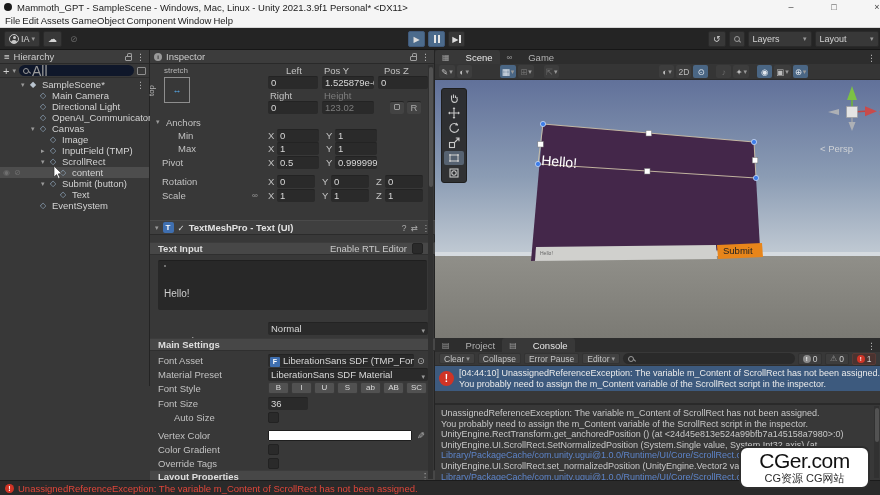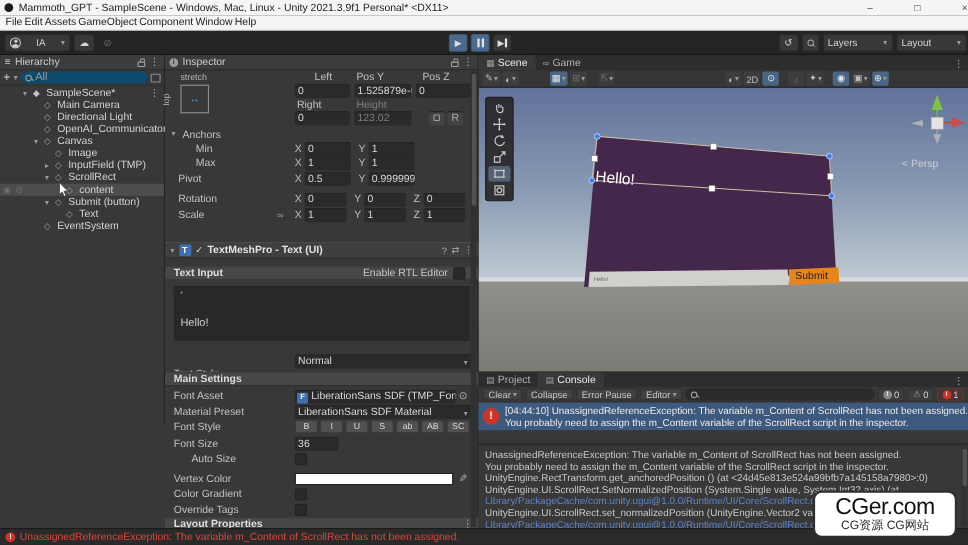--- a/index.html
+++ b/index.html
@@ -15,21 +15,21 @@
   .unity-logo { width:8px; height:8px; border-radius:50%; background:#1b1b1b; margin:0 5px 0 4px; }
   .wctl { position:absolute; top:0; width:22px; height:14px; text-align:center; color:#444; font-size:9px; line-height:14px; }
   .menubar { position:absolute; left:0; top:14px; width:880px; height:14px; background:#f5f5f5;
     border-bottom:1px solid #d6d6d6; display:flex; align-items:center; gap:2px; padding-left:5px;
     color:#1b1b1b; font-size:9.5px; }
   
   .toolbar { position:absolute; left:0; top:28px; width:880px; height:22px; background:#242424;
     border-bottom:1px solid #161616; }
   .tb-group { position:absolute; top:3px; display:flex; align-items:center; gap:3px; }
   .tb-btn { height:16px; background:#383838; border:1px solid #2a2a2a; border-radius:2px;
-    display:flex; align-items:center; justify-content:center; gap:14px; color:#d4d4d4; font-size:9px; padding:0 4px; }
+    display:flex; align-items:center; justify-content:center; gap:2px; color:#d4d4d4; font-size:9px; padding:0 4px; }
   .avatar { width:10px; height:10px; border-radius:50%; border:1px solid #c9c9c9; position:relative; }
   .avatar::before { content:""; position:absolute; left:2.6px; top:1.4px; width:3px; height:3px; border-radius:50%; background:#c9c9c9; }
   .avatar::after { content:""; position:absolute; left:1.4px; top:5.4px; width:5.4px; height:3px; border-radius:3px 3px 0 0; background:#c9c9c9; }
   .caret { color:#9a9a9a; font-size:7px; }
   .pbtn { width:17px; height:16px; background:#383838; border:1px solid #2a2a2a; border-radius:2px;
     display:flex; align-items:center; justify-content:center; color:#dcdcdc; font-size:8px; }
   .pbtn.active { background:#4c6b8c; border-color:#40597a; }
   .pausebars { display:flex; gap:2px; } .pausebars i { display:block; width:2px; height:8px; background:#e6e6e6; }
   .stepbar { display:block; width:1.5px; height:8px; background:#e6e6e6; margin-left:1px; }
   .mag { width:6px; height:6px; border:1.2px solid #9a9a9a; border-radius:50%; position:relative; flex:none; }
@@ -39,21 +39,21 @@
   .phead { position:absolute; left:0; top:0; right:0; height:14px; background:#3c3c3c; border-bottom:1px solid #292929;
     display:flex; align-items:center; gap:4px; padding:0 4px; color:#cccccc; font-size:9.5px; }
   .phead .sp { flex:1; }
   .lock { width:7px; height:5px; border:1px solid #a0a0a0; border-radius:1px; position:relative; margin-top:3px; flex:none; }
   .lock::before { content:""; position:absolute; top:-3.6px; left:0.8px; width:3.4px; height:3px; border:1px solid #a0a0a0; border-bottom:none; border-radius:2px 2px 0 0; }
   .imore { color:#b5b5b5; font-size:9px; }
   .gl { font-style:normal; }
   
   .htoolbar { position:absolute; left:0; top:14px; right:0; height:14px; background:#383838; border-bottom:1px solid #2d2d2d;
     display:flex; align-items:center; gap:3px; padding:0 3px; }
-  .hsearch { flex:1; height:11px; background:#0c4a6e; border-radius:6px; display:flex; align-items:center; gap:3px; padding:0 4px; color:#9a9a9a; font-size:10px; }
+  .hsearch { flex:1; height:11px; background:#0f172a; border-radius:6px; display:flex; align-items:center; gap:3px; padding:0 4px; color:#9a9a9a; font-size:14px; }
   .sq-icon { width:9px; height:8px; border:1px solid #8e8e8e; border-radius:1px; }
   .hrow { position:relative; height:11px; display:flex; align-items:center; font-size:9.5px; color:#d2d2d2; white-space:nowrap; }
   .hrow .arr { width:9px; flex:none; color:#9a9a9a; font-size:7px; }
   .hrow .obj { width:10px; flex:none; color:#8da3b8; font-size:8px; margin-right:2px; }
   .hrow.sel { background:#4d4d4d; }
   .hrow.d0 { padding-left:21px; } .hrow.d1 { padding-left:31px; } .hrow.d2 { padding-left:41px; } .hrow.d3 { padding-left:51px; }
   .rowmore { position:absolute; right:4px; color:#aaa; font-size:9px; }
   .ghost { position:absolute; color:#6f6f6f; font-size:8px; }
   
   .lbl { position:absolute; color:#c2c2c2; font-size:9.5px; height:13px; line-height:13px; white-space:nowrap; }
@@ -72,21 +72,21 @@
   .cb { position:absolute; width:11px; height:11px; background:#2a2a2a; border:1px solid #222; border-radius:2px; }
   .stylebtn { position:absolute; height:12px; background:#515151; border:1px solid #3a3a3a; border-radius:2px;
     color:#dcdcdc; font-size:8px; text-align:center; line-height:10px; }
   .anchorbox { position:absolute; left:14px; top:27px; width:26px; height:26px; border:1px solid #8e8e8e; display:flex; align-items:center; justify-content:center; }
   .anchorbox .harrow { color:#58b0f4; font-size:9px; }
   .presetlbl { position:absolute; color:#b5b5b5; font-size:8px; }
   .scrollv { position:absolute; width:5px; background:#313131; }
   .scrollv .thumb { position:absolute; left:0.5px; width:4px; background:#525252; border-radius:2px; }
   
   .tabbar { position:absolute; left:0; right:0; height:14px; background:#2d2d2d; display:flex; align-items:flex-end; }
-  .tab { height:14px; display:flex; align-items:center; gap:3px; padding:0 7px; font-size:9.5px; color:#b2b2b2; }
+  .tab { height:14px; display:flex; align-items:center; gap:16px; padding:0 7px; font-size:9.5px; color:#b2b2b2; }
   .tab.active { background:#383838; color:#e8e8e8; border-radius:3px 3px 0 0; }
   .tab .tic { font-size:8px; color:#9f9f9f; }
   .scene-toolbar { position:absolute; left:0; top:14px; right:0; height:16px; background:#353535; border-bottom:1px solid #2a2a2a;
     display:flex; align-items:center; padding:0 4px; }
   .stb { height:13px; min-width:15px; background:#3d3d3d; border-radius:2px; display:flex; align-items:center; justify-content:center;
     gap:1px; color:#bdbdbd; font-size:8.5px; padding:0 2px; margin-right:2px; }
   .stb.act { background:#4a6684; color:#e2e8ef; }
   .stb.dim { color:#6e6e6e; }
   .viewport { position:absolute; left:0; top:30px; right:0; bottom:0; overflow:hidden; }
   .tools { position:absolute; left:6px; top:8px; width:26px; background:rgba(40,40,40,0.92); border:1px solid #1e1e1e; border-radius:3px; padding:2px; display:flex; flex-direction:column; gap:1px; }

